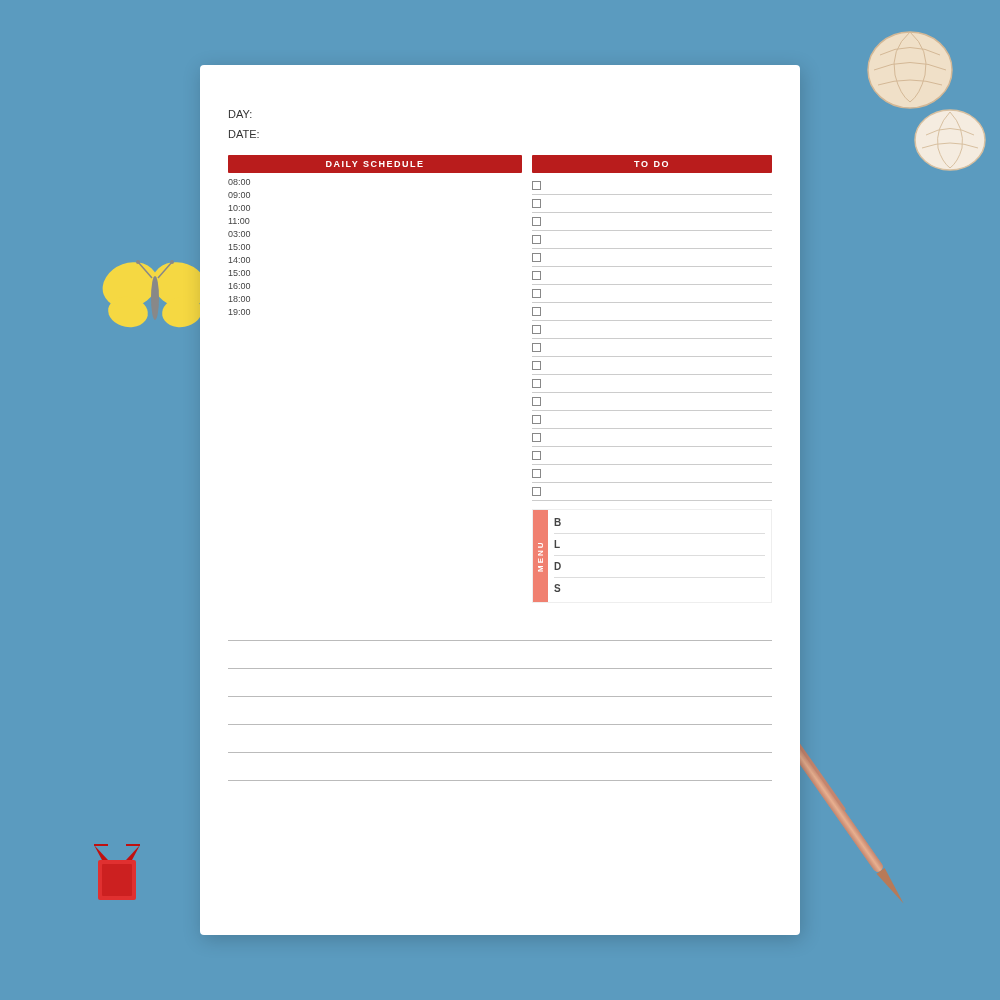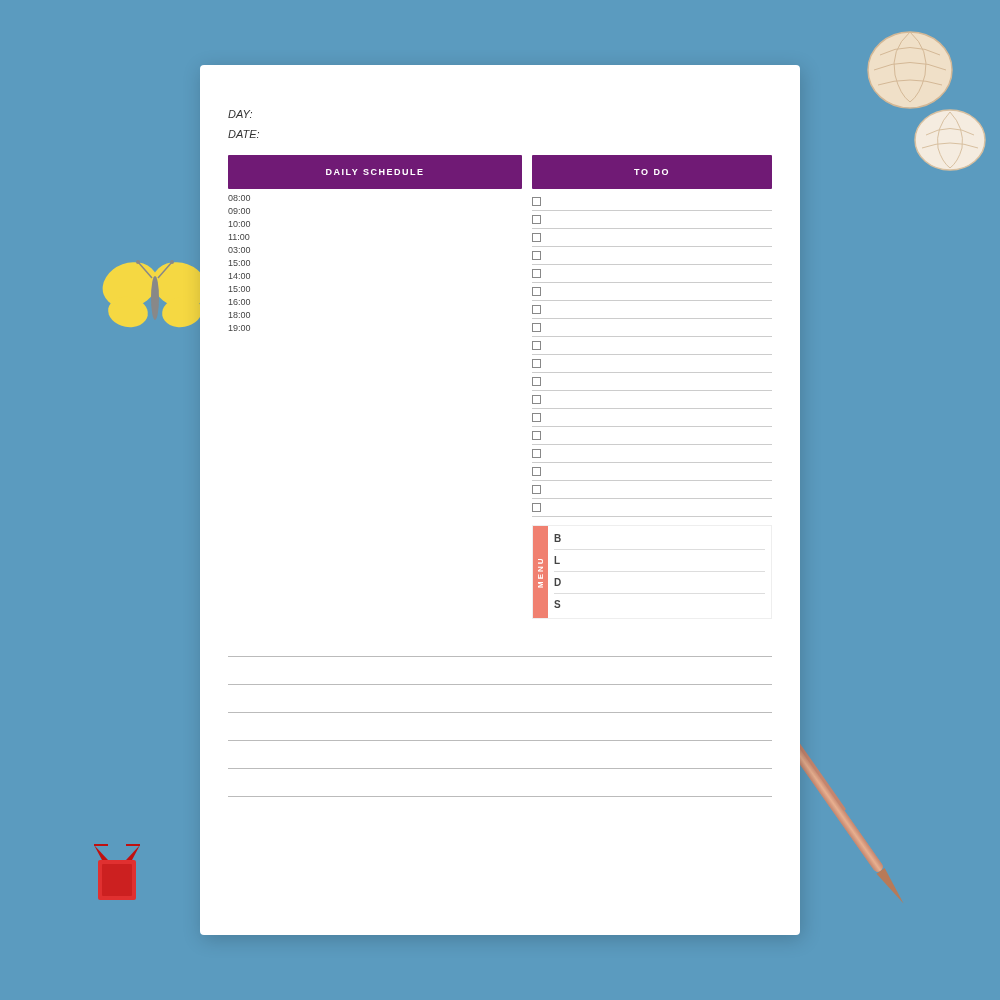--- a/index.html
+++ b/index.html
@@ -38,21 +38,20 @@
     .day-date {
       font-size: 11px;
       color: #333;
       line-height: 1.8;
       margin-top: 10px;
       min-width: 80px;
     }
 
     .day-date span {
       display: block;
-      font-style: italic;
     }
 
     .title-today {
       flex: 1;
       text-align: center;
       font-family: 'Georgia', cursive;
       font-size: 52px;
       font-weight: bold;
       color: #1a1a1a;
       font-style: italic;
@@ -70,27 +69,27 @@
     .col-left {
       flex: 1;
     }
 
     .col-right {
       width: 240px;
     }
 
     
     .section-bar {
-      background-color: #701a75;
+      background-color: #b91c1c;
       color: #fff;
       text-align: center;
       font-size: 9px;
       font-weight: bold;
       letter-spacing: 1.5px;
-      padding: 12px 0;
+      padding: 4px 0;
       border-radius: 1px;
       margin-bottom: 4px;
     }
 
     
     .schedule-row {
       display: flex;
       flex-direction: row;
       margin-bottom: 2px;
     }

